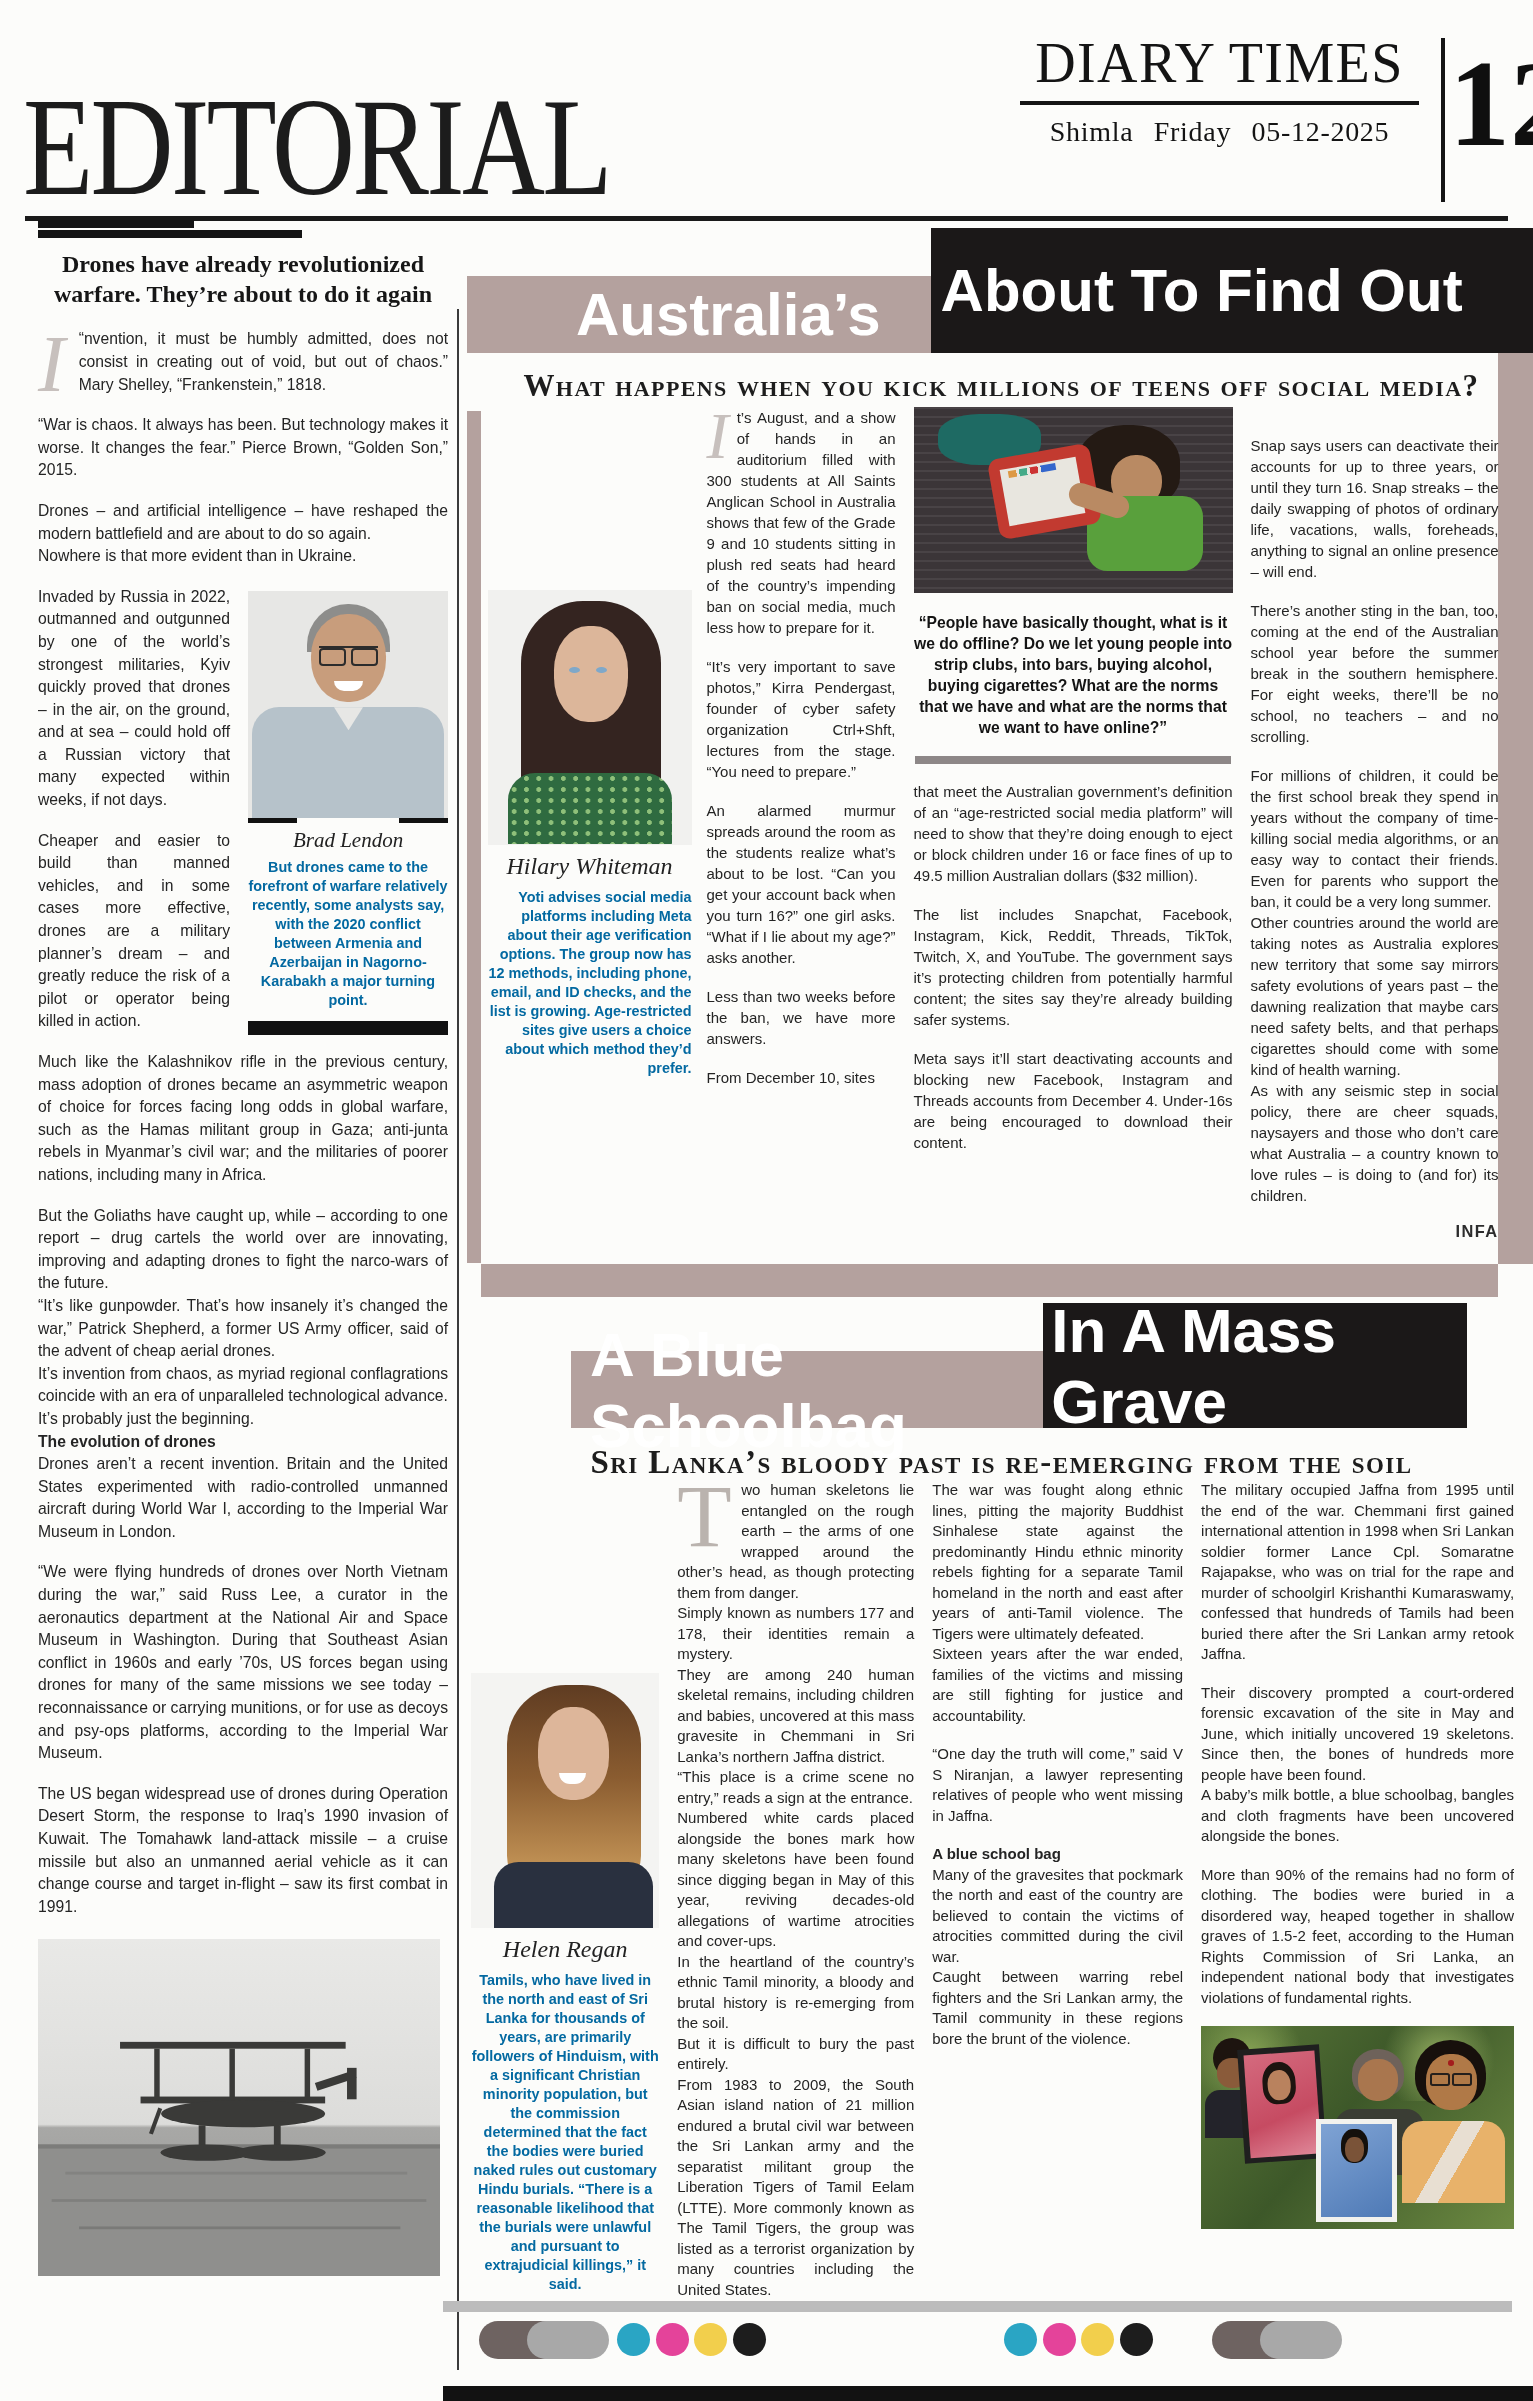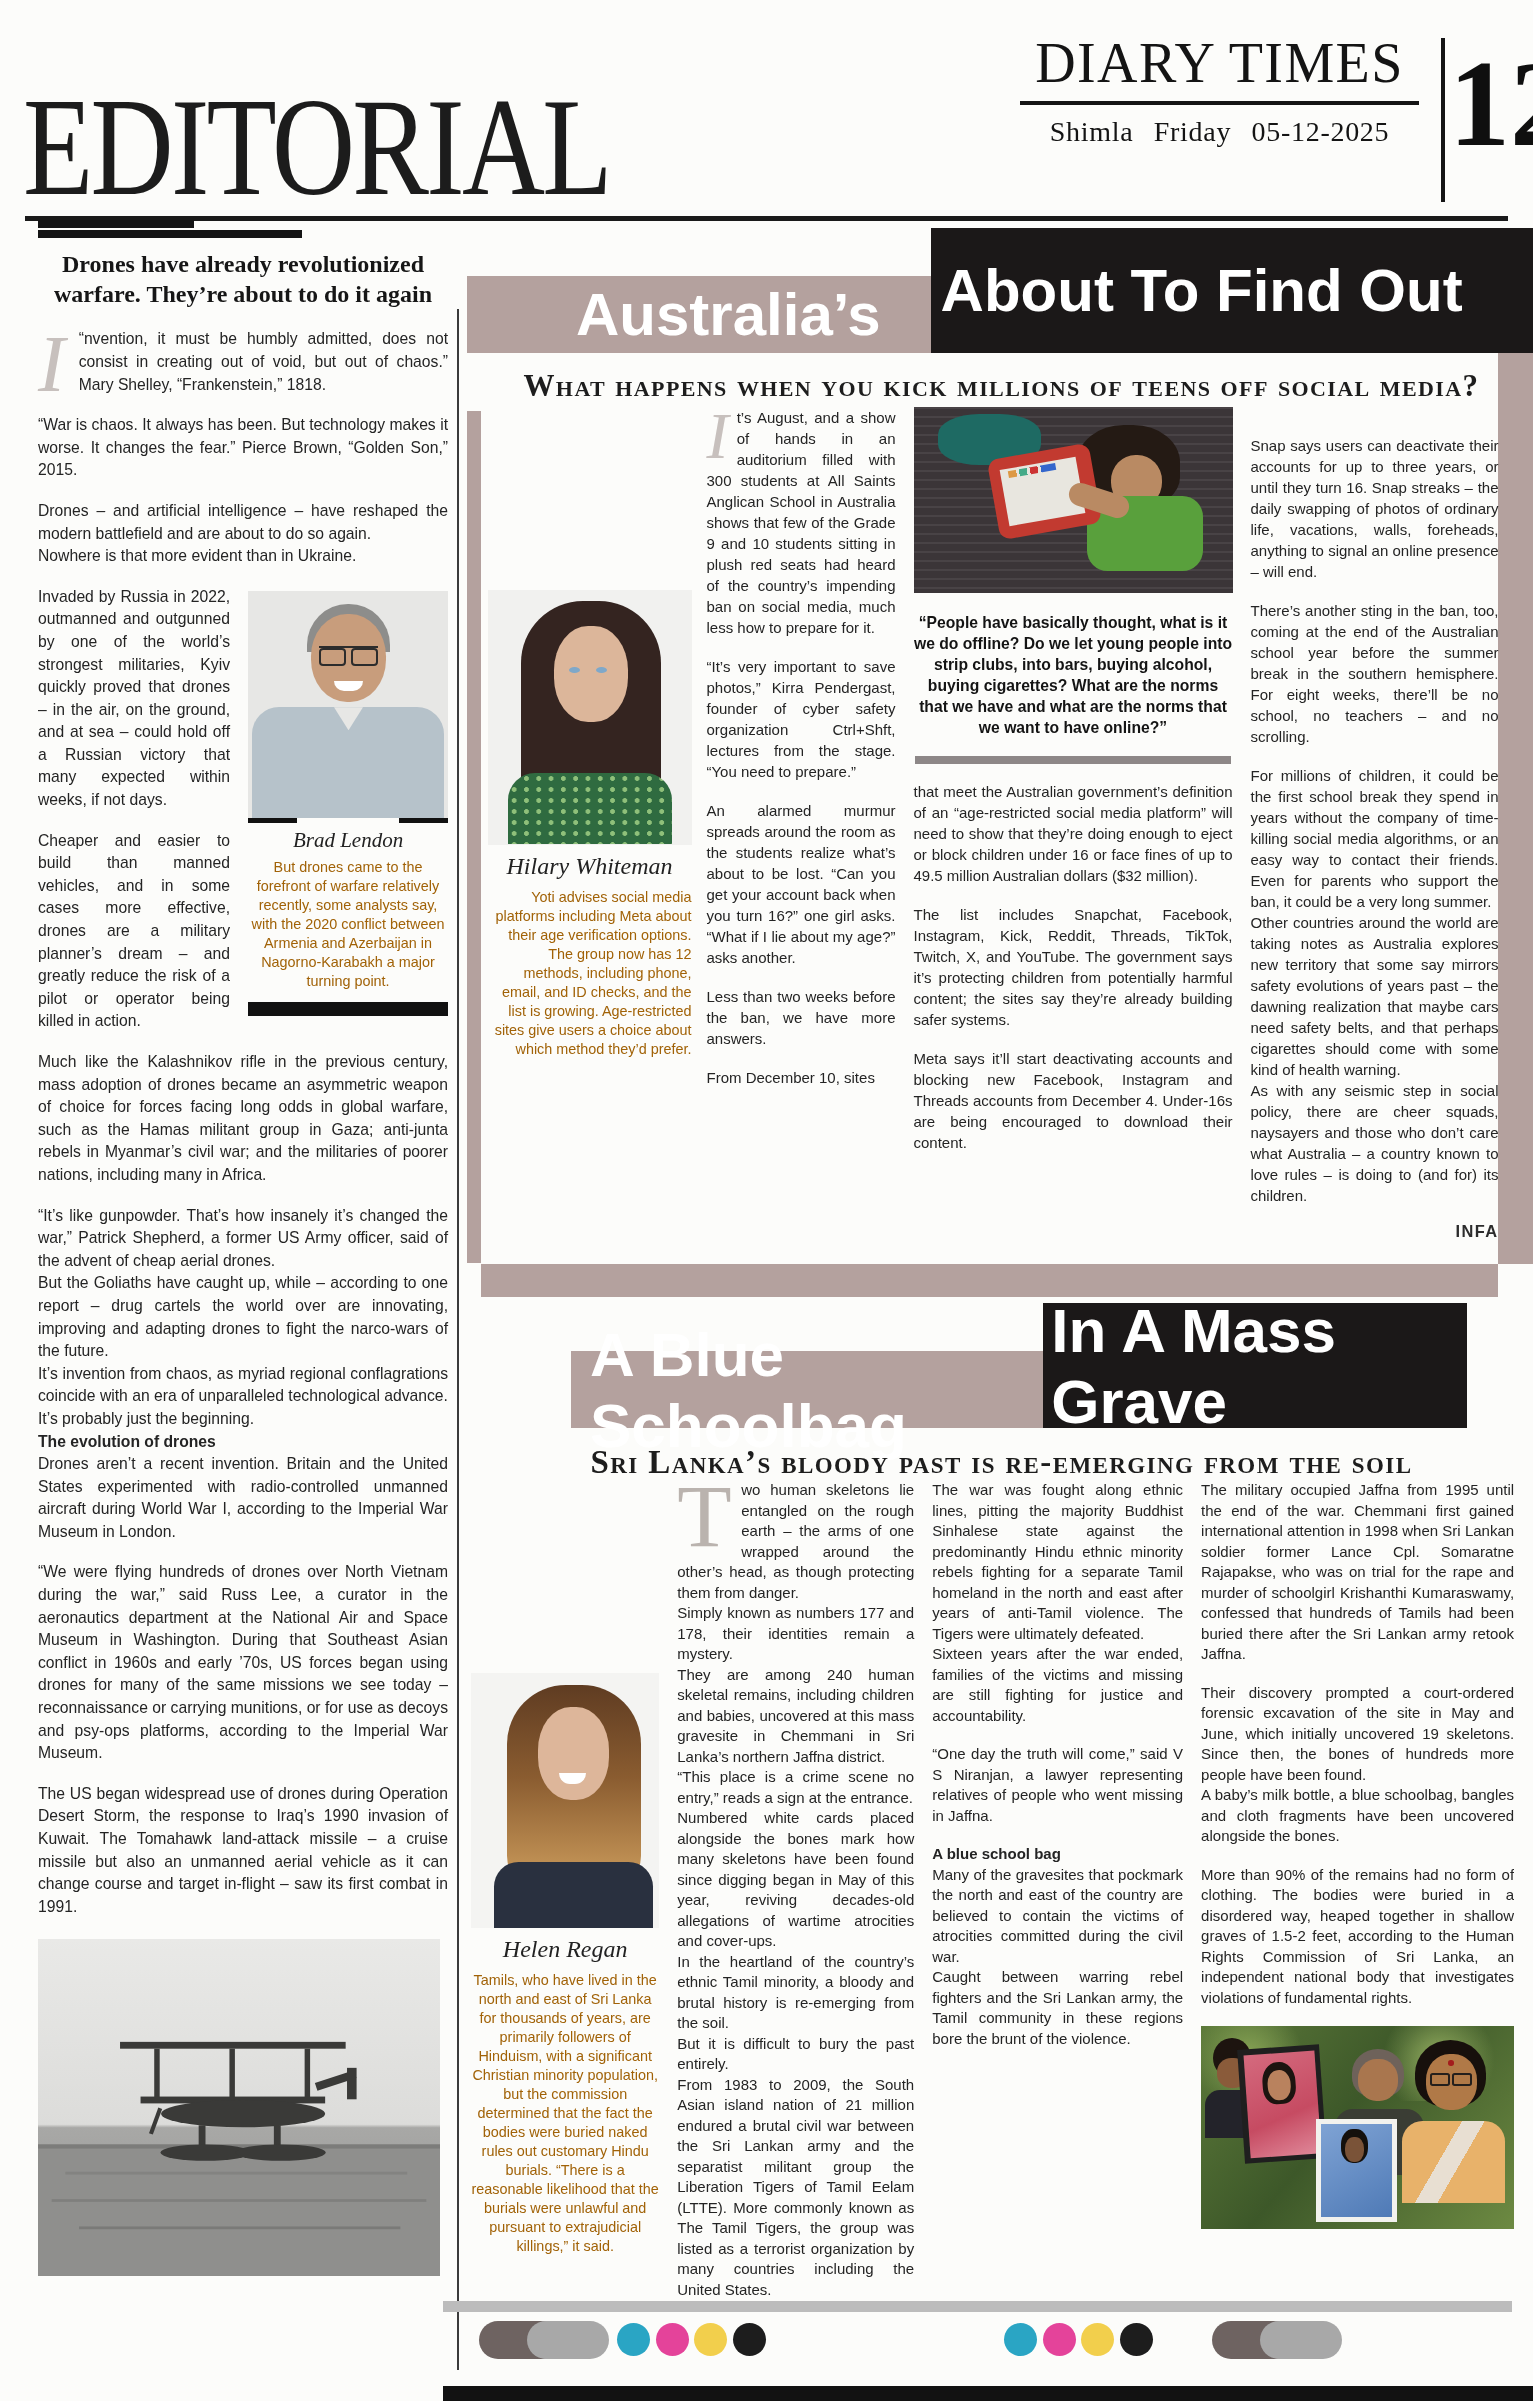--- a/index.html
+++ b/index.html
@@ -33,21 +33,21 @@
   .leftcol h2{font-family:"Liberation Serif",serif;font-weight:bold;font-size:24px;line-height:1.25;
               text-align:center;margin:11px 4.1px 19px;color:#161616;}
   .leftcol .bt{font-size:15.7px;line-height:22.6px;}
   .dropq{float:left;font-family:"Liberation Serif",serif;font-style:italic;font-size:81px;
          line-height:66px;color:#c7c0bd;margin:2.7px 13.7px 0 0;}
   .inset{float:right;width:200px;margin:5.5px 0 9.6px 18px;}
   .inset .topbars{display:flex;justify-content:space-between;margin-bottom:0;}
   .inset .topbars span{width:49px;height:4.8px;background:#111;display:block;}
   .inset .name{font-family:"Liberation Serif",serif;font-style:italic;font-size:21px;
                text-align:center;margin:5.5px 0 6.8px;color:#222;}
-  .capgray{font-weight:normal;font-size:14.4px;line-height:19px;color:#a16207;text-align:center;}
+  .capgray{font-weight:bold;font-size:14.4px;line-height:19px;color:#0369a1;text-align:center;}
   .inset .botbar{height:13.7px;background:#111;margin-top:11px;}
 
   
   .photo{position:relative;overflow:hidden;}
   .ph-brad{height:227px;background:#e7e7e5;}
   .ph-brad .hair{position:absolute;left:59px;top:12.3px;width:83px;height:48px;background:#8d8d8b;border-radius:41px 41px 0 0;}
   .ph-brad .face{position:absolute;left:63px;top:23px;width:75px;height:88px;background:#c89d7c;border-radius:48%;}
   .ph-brad .glasses{position:absolute;left:71px;top:55px;width:59px;height:15px;
       border-top:2.7px solid #2c2c2c;display:flex;justify-content:space-between;}
   .ph-brad .glasses i{width:23px;height:13.7px;border:2.7px solid #2c2c2c;border-radius:4.1px;display:block;}
@@ -225,22 +225,22 @@
             <span></span>
           </div>
         <div class="name">Brad Lendon</div>
         <div class="capgray">But drones came to the forefront of warfare relatively recently, some analysts say, with the 2020 conflict between Armenia and Azerbaijan in Nagorno-Karabakh a major turning point.</div>
         <div class="botbar"></div>
       </div>
 
       <p class="g">Invaded by Russia in 2022, outmanned and outgunned by one of the world’s strongest militaries, Kyiv quickly proved that drones – in the air, on the ground, and at sea – could hold off a Russian victory that many expected within weeks, if not days.</p>
       <p class="g">Cheaper and easier to build than manned vehicles, and in some cases more effective, drones are a military planner’s dream – and greatly reduce the risk of a pilot or operator being killed in action.</p>
       <p class="g">Much like the Kalashnikov rifle in the previous century, mass adoption of drones became an asymmetric weapon of choice for forces facing long odds in global warfare, such as the Hamas militant group in Gaza; anti-junta rebels in Myanmar’s civil war; and the militaries of poorer nations, including many in Africa.</p>
+      <p>But the Goliaths have caught up, while – according to one report – drug cartels the world over are innovating, improving and adapting drones to fight the narco-wars of the future.</p>
       <p>“It’s like gunpowder. That’s how insanely it’s changed the war,” Patrick Shepherd, a former US Army officer, said of the advent of cheap aerial drones.</p>
-      <p>But the Goliaths have caught up, while – according to one report – drug cartels the world over are innovating, improving and adapting drones to fight the narco-wars of the future.</p>
       <p>It’s invention from chaos, as myriad regional conflagrations coincide with an era of unparalleled technological advance.</p>
       <p>It’s probably just the beginning.</p>
       <p class="colsub">The evolution of drones</p>
       <p class="g">Drones aren’t a recent invention. Britain and the United States experimented with radio-controlled unmanned aircraft during World War I, according to the Imperial War Museum in London.</p>
       <p class="g">“We were flying hundreds of drones over North Vietnam during the war,” said Russ Lee, a curator in the aeronautics department at the National Air and Space Museum in Washington. During that Southeast Asian conflict in 1960s and early ’70s, US forces began using drones for many of the same missions we see today – reconnaissance or carrying munitions, or for use as decoys and psy-ops platforms, according to the Imperial War Museum.</p>
       <p>The US began widespread use of drones during Operation Desert Storm, the response to Iraq’s 1990 invasion of Kuwait. The Tomahawk land-attack missile – a cruise missile but also an unmanned aerial vehicle as it can change course and target in-flight – saw its first combat in 1991.</p>
     </div>
     <div class="seaplane">
       <svg width="402" height="337" viewBox="0 0 588 492">
         <rect x="0" y="300" width="588" height="192" fill="#8f8f8d"></rect>

